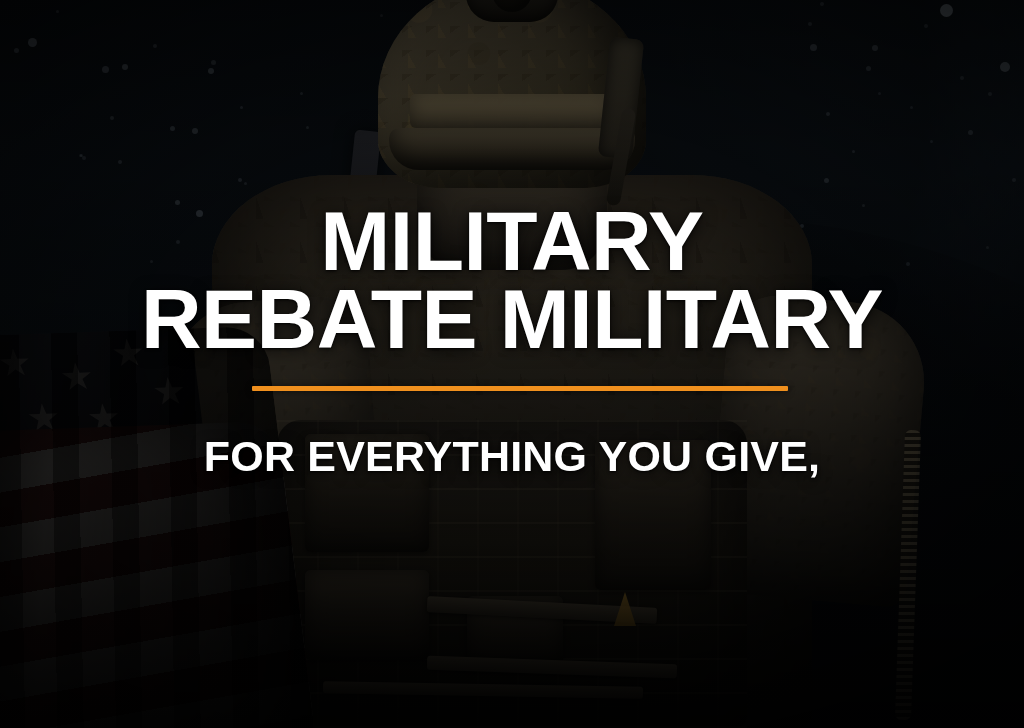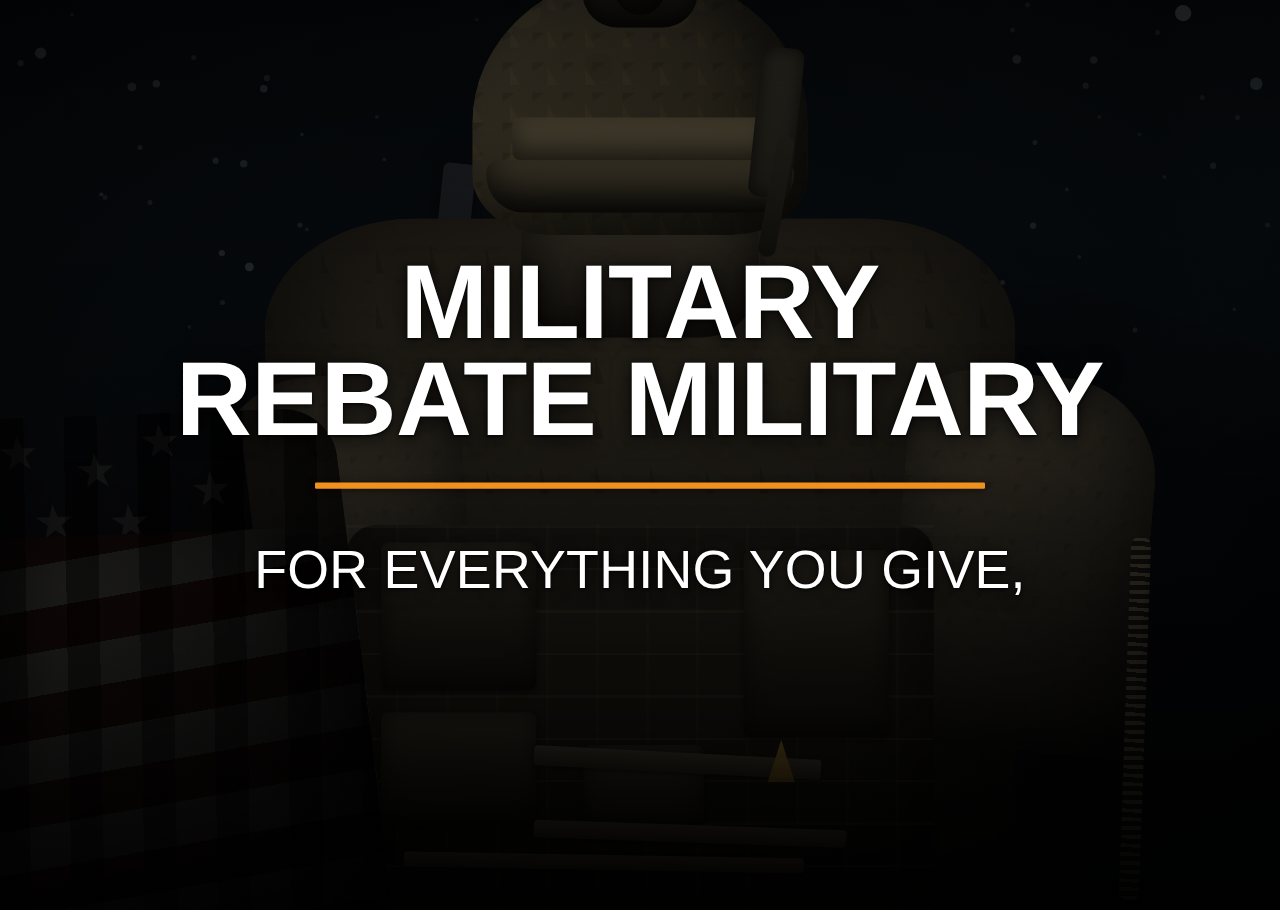--- a/index.html
+++ b/index.html
@@ -337,21 +337,21 @@
     width: 536px;
     height: 5px;
     background: #f0901e;
     border-radius: 1px;
     box-shadow: 0 1px 6px rgba(0,0,0,0.55);
   }
   .subline {
     position: absolute;
     left: 0; right: 0;
     color: #ffffff;
-    font-weight: 400;
+    font-weight: 700;
     text-align: center;
     font-size: 43px;
     letter-spacing: 0.2px;
     text-shadow: 0 3px 14px rgba(0,0,0,0.72), 0 1px 3px rgba(0,0,0,0.9);
   }
   .subline-1 { top: 432px; }
   .subline-2 { top: 484px; }
 </style>
 </head>
 <body>

